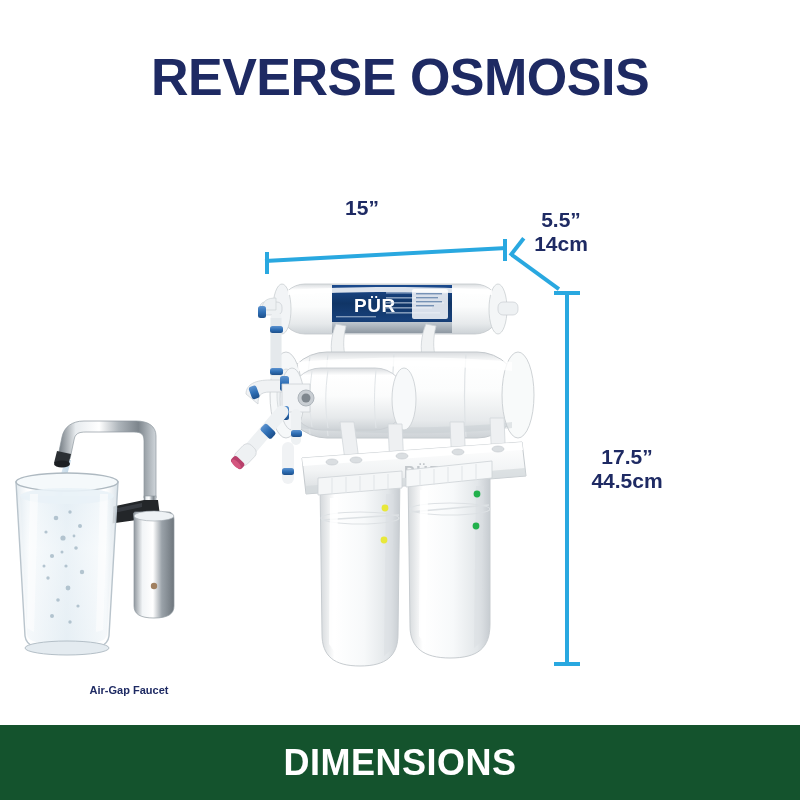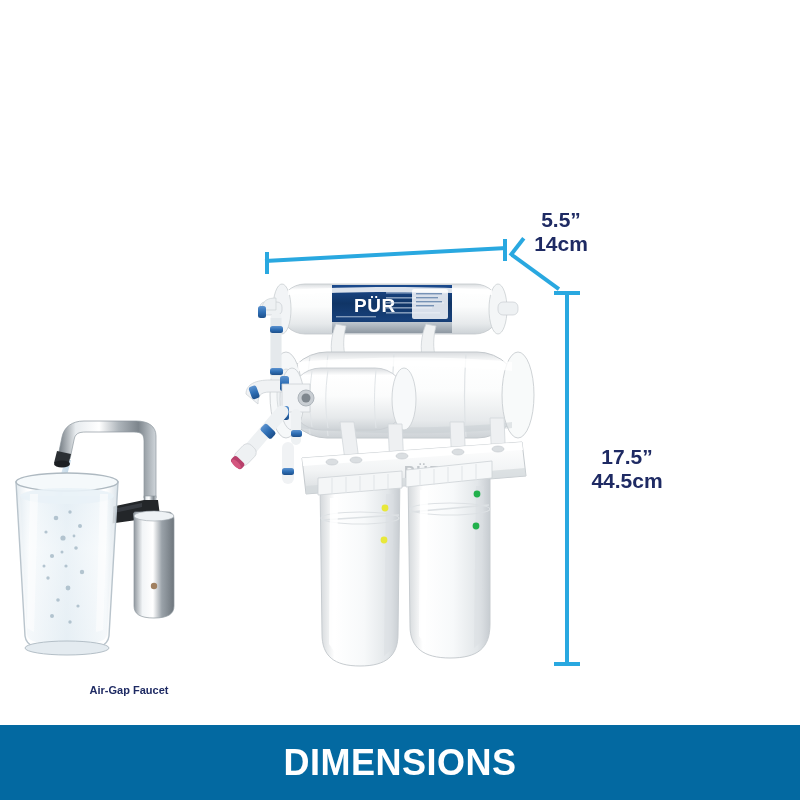--- a/index.html
+++ b/index.html
@@ -35,21 +35,21 @@
   }
   .title-line { display: block; white-space: nowrap; }
 
   
   .footer-banner {
     position: absolute;
     left: 0;
     top: 725px;
     width: 800px;
     height: 75px;
-    background: #0369a1;
+    background: #14532d;
     display: flex;
     align-items: center;
     justify-content: center;
   }
   .footer-banner-label {
     color: #ffffff;
     font-size: 36px;
     font-weight: 700;
     letter-spacing: 0.5px;
   }
@@ -142,20 +142,21 @@
   }
 
   svg { display: block; overflow: visible; }
 </style>
 </head>
 <body>
 
 <div id="page">
 
   <div class="title-block">
+    <span class="title-line">REVERSE OSMOSIS</span>
   </div>
 
   <div id="faucet-group">
     <svg width="240" height="290" viewBox="0 0 240 290">
       <defs>
         <linearGradient id="chrome" x1="0" y1="0" x2="1" y2="0">
           <stop offset="0%" stop-color="#6f777e"></stop>
           <stop offset="18%" stop-color="#e8ecef"></stop>
           <stop offset="42%" stop-color="#ffffff"></stop>
           <stop offset="62%" stop-color="#aeb5bb"></stop>
@@ -456,20 +457,21 @@
         <circle cx="241" cy="222" r="3.4" fill="#22b14c"></circle>
         <circle cx="240" cy="254" r="3.4" fill="#22b14c"></circle>
       </g>
     </svg>
   </div>
 
   <div class="dim-line" id="dim-width-rule"></div>
   <div class="dim-line" id="dim-width-cap-left"></div>
   <div class="dim-line" id="dim-width-cap-right"></div>
   <div class="dim-label" id="dim-width-label">
+    <span>15”</span>
   </div>
 
   <div class="dim-line" id="dim-depth-rule"></div>
   <div class="dim-line" id="dim-depth-cap-start"></div>
   <div class="dim-label" id="dim-depth-label">
     <span>5.5”</span>
     <span>14cm</span>
   </div>
 
   <div class="dim-line" id="dim-height-rule"></div>

